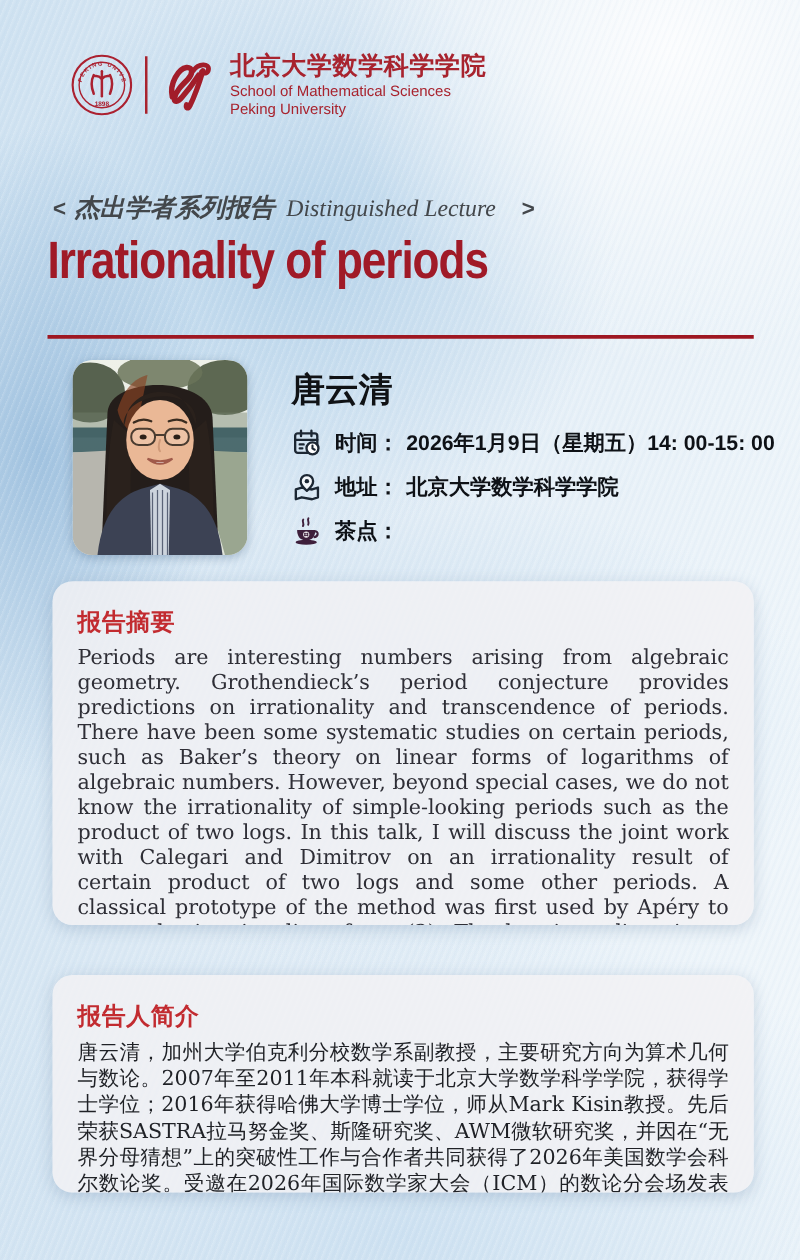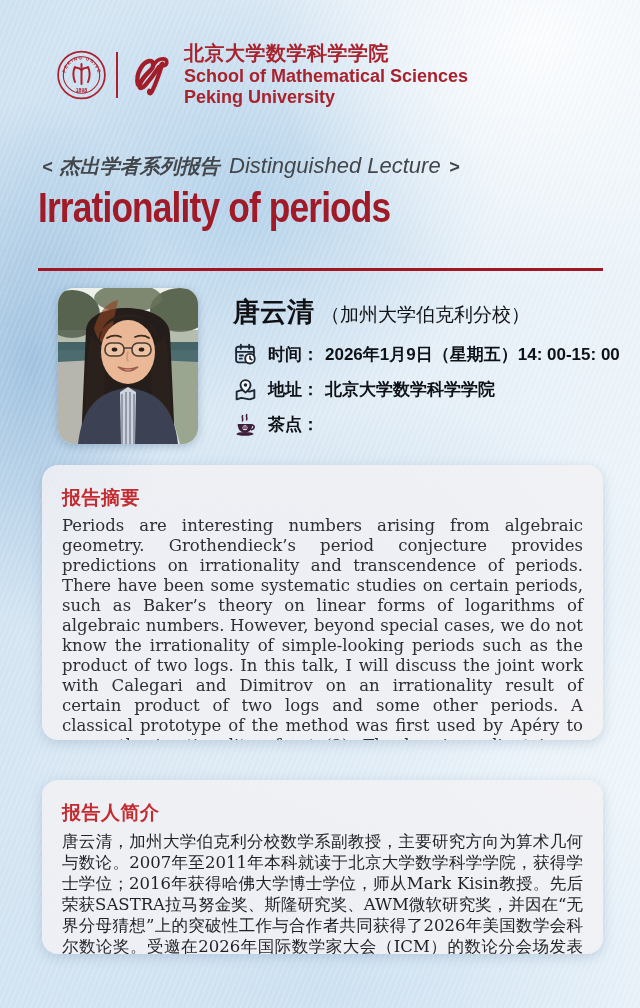--- a/index.html
+++ b/index.html
@@ -20,26 +20,26 @@
       rgba(255,255,255,.55) 0px, rgba(255,255,255,0) 2px,
       rgba(120,160,200,.14) 3px, rgba(255,255,255,0) 5px);
   }
   
   .header{position:absolute;left:56px;top:42px;display:flex;align-items:center;gap:10px;z-index:2;}
   .seal{width:50px;height:50px;flex:none;}
   .hdiv{width:2px;height:46px;background:#a8232e;flex:none;}
   .glyph{width:46px;height:42px;flex:none;}
   .org{color:#a8232e;line-height:1.18;}
   .org-cn{font-size:20px;font-weight:700;letter-spacing:.5px;}
-  .org-en{font-size:18px;font-weight:700;}
+  .org-en{font-size:12px;font-weight:400;}
   
   .series{position:absolute;left:42px;top:153px;font-style:italic;color:#43474b;font-size:19px;white-space:nowrap;z-index:2;}
   .series .sb{font-weight:700;font-size:18px;}
   .series-cn{font-weight:700;font-size:20px;margin:0 4px 0 2px;}
-  .series-en{font-weight:400;font-size:22px;margin-right:3px;}
+  .series-en{font-weight:400;font-size:19px;margin-right:15px;font-family:Liberation Serif, serif;}
   .title{position:absolute;left:38px;top:184px;margin:0;font-size:42px;font-weight:700;color:#a01a27;
          letter-spacing:-1px;white-space:nowrap;transform:scaleX(.84);transform-origin:left center;z-index:2;}
   .rule{position:absolute;left:38px;top:268px;width:565px;height:3px;background:#9e1722;z-index:2;}
   
   .photo{position:absolute;left:58px;top:288px;width:140px;height:156px;border-radius:16px;overflow:hidden;
          box-shadow:0 2px 8px rgba(70,100,135,.35);z-index:2;}
   .photo svg{display:block;width:100%;height:100%;}
   .speaker{position:absolute;left:233px;top:294px;width:380px;z-index:2;}
   .name-row{display:flex;align-items:baseline;gap:7px;color:#101215;}
   .name{font-size:27px;font-weight:800;}
@@ -142,21 +142,20 @@
       <path d="M60,79 q10,8 20,0 q-10,4 -20,0 Z" fill="#fff" stroke="#a05a4a" stroke-width="1.6"></path>
       <path d="M20,156 C24,120 40,108 55,103 L70,99 L85,103 C100,108 116,120 120,156 Z" fill="#3c4254"></path>
       <path d="M62,104 L70,99 L78,104 L77,156 L63,156 Z" fill="#cdd4dd"></path>
       <path d="M64,106 v50 M68,104 v52 M72,104 v52 M76,106 v50" stroke="#5a6377" stroke-width="1" fill="none"></path>
     </svg>
   </div>
 
   <div class="speaker">
     <div class="name-row">
       <span class="name">唐云清</span>
-      <span class="aff">（加州大学伯克利分校）</span>
     </div>
     <div class="rows">
 
       <div class="row">
         <span class="ic">
           <svg viewBox="0 0 24 24">
             <g stroke="#1c2733" stroke-width="1.8" fill="none" stroke-linecap="round">
               <rect x="3" y="4.5" width="17" height="15" rx="2"></rect>
               <path d="M7.5,2.5 v4 M15.5,2.5 v4 M3,9.5 h17"></path>
               <path d="M6.5,13 h3 M6.5,16 h2"></path>

